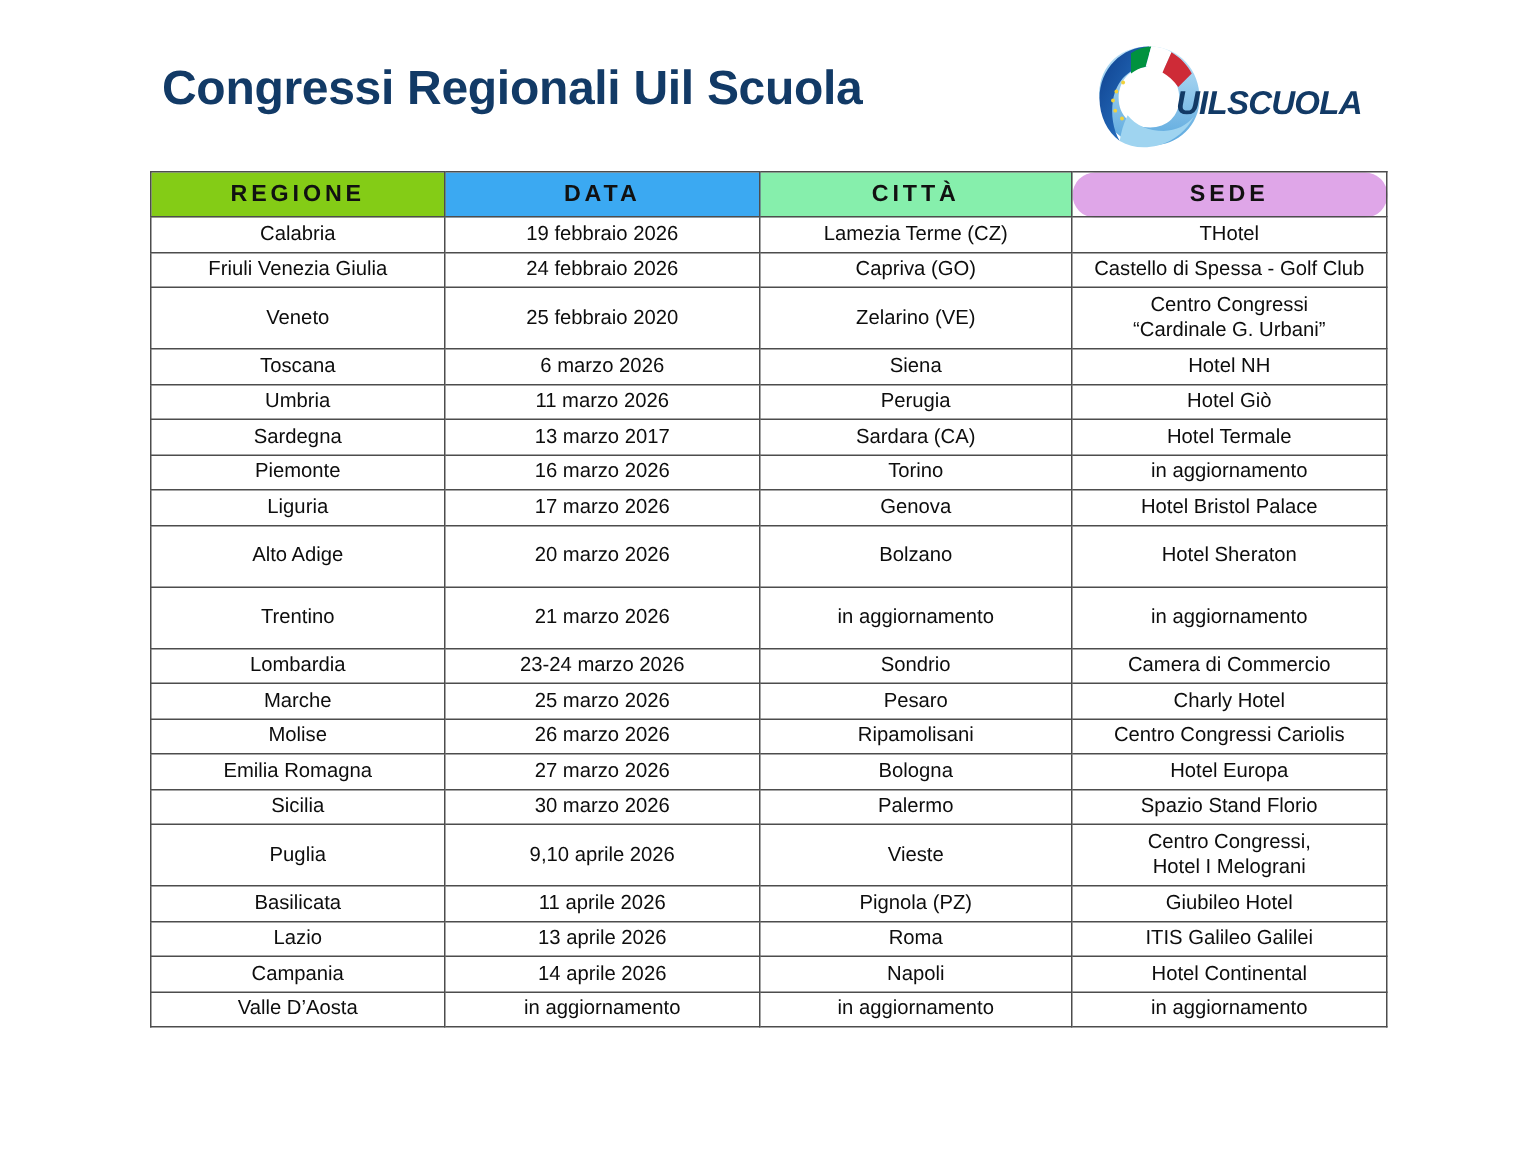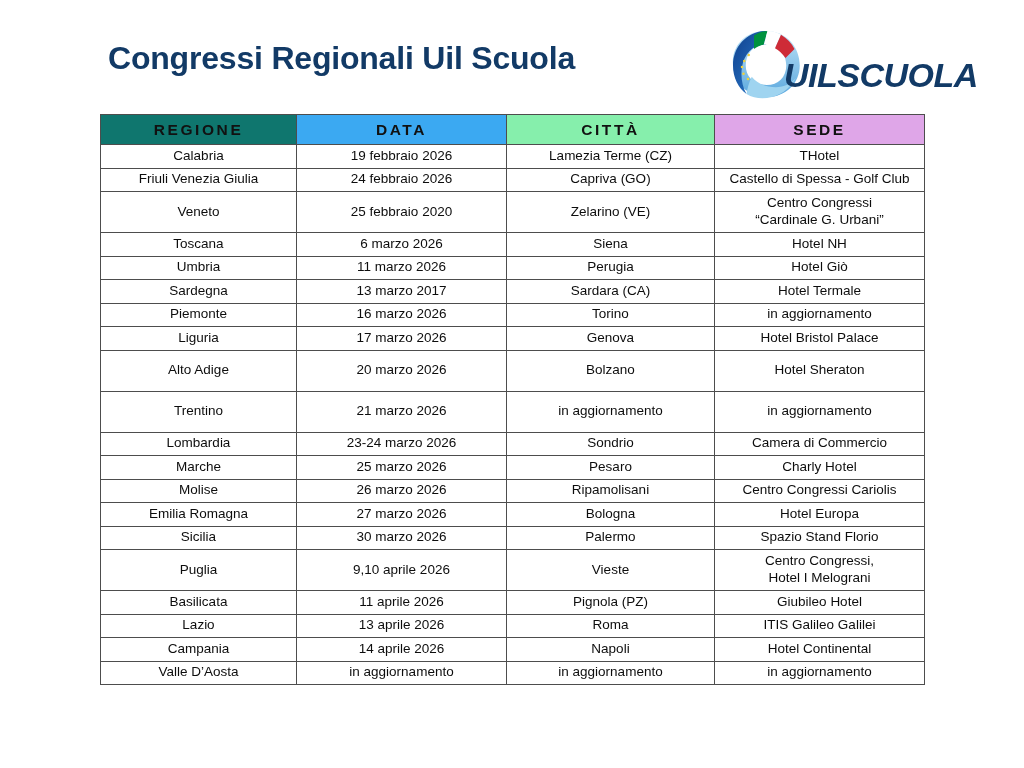--- a/index.html
+++ b/index.html
@@ -53,21 +53,21 @@
     position: absolute;
     left: 0px;
     top: 2px;
     width: 76px;
     height: 72px;
   }
   .logo-word {
     position: absolute;
     left: 56px;
     top: 30px;
-    font-size: 34px;
+    font-size: 22px;
     font-weight: bold;
     color: #123A66;
     letter-spacing: -0.5px;
     font-style: italic;
     white-space: nowrap;
   }
 
   
   .table-wrap {
     position: absolute;
@@ -92,24 +92,24 @@
   }
 
   table.schedule thead th {
     height: 30px;
     font-size: 15.5px;
     font-weight: bold;
     letter-spacing: 2.6px;
     color: #111111;
   }
 
-  th.col-regione { background: #0f766e; margin-top: 16px; }
+  th.col-regione { background: #84cc16; margin-top: 16px; }
   th.col-data    { background: #3BA9F2; }
   th.col-citta   { background: #86efac; }
-  th.col-sede    { background: #DFA6E8; }
+  th.col-sede    { background: #DFA6E8; border-radius: 15px; }
 
   table.schedule tbody td {
     font-size: 13.5px;
     font-weight: normal;
     line-height: 1.25;
     background: #ffffff;
   }
 
   tbody td.highlight { background: #F7D95E; }
 

